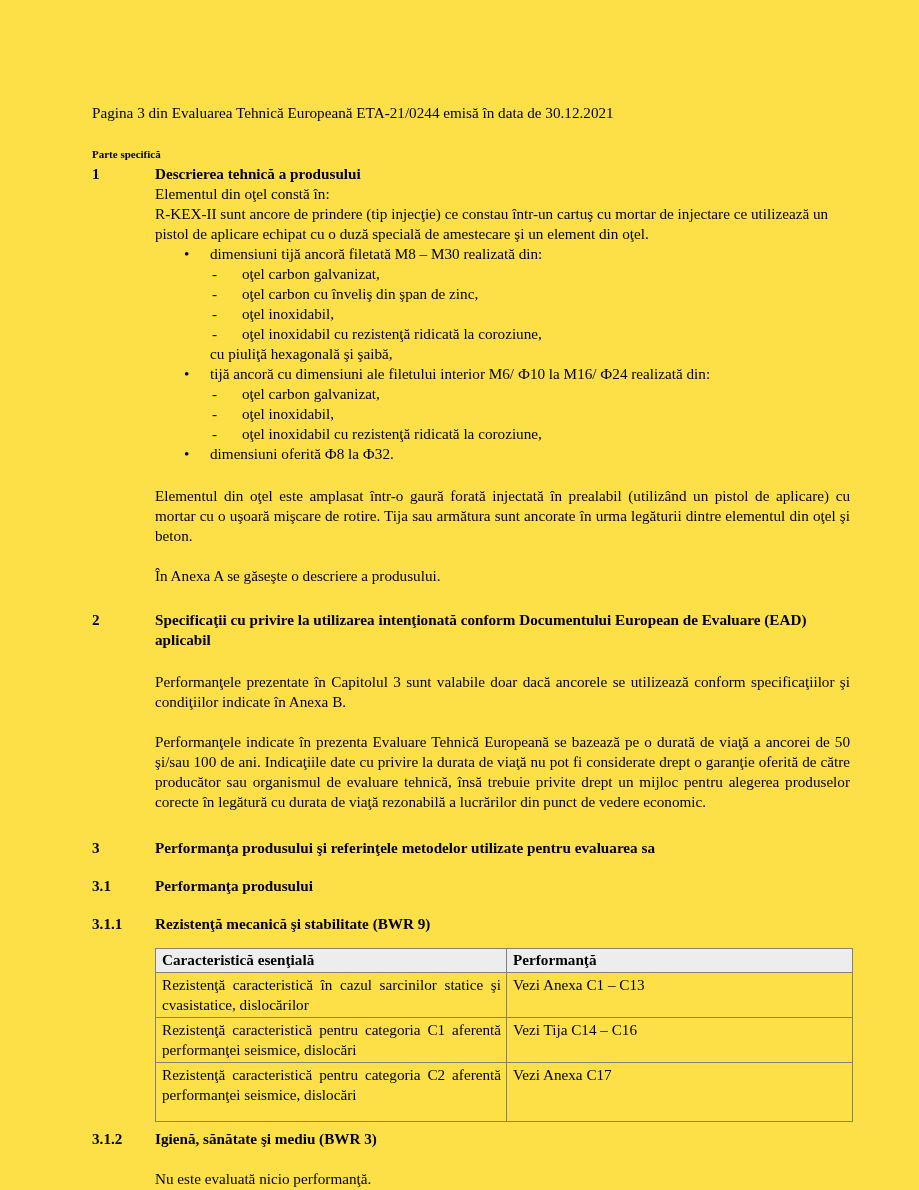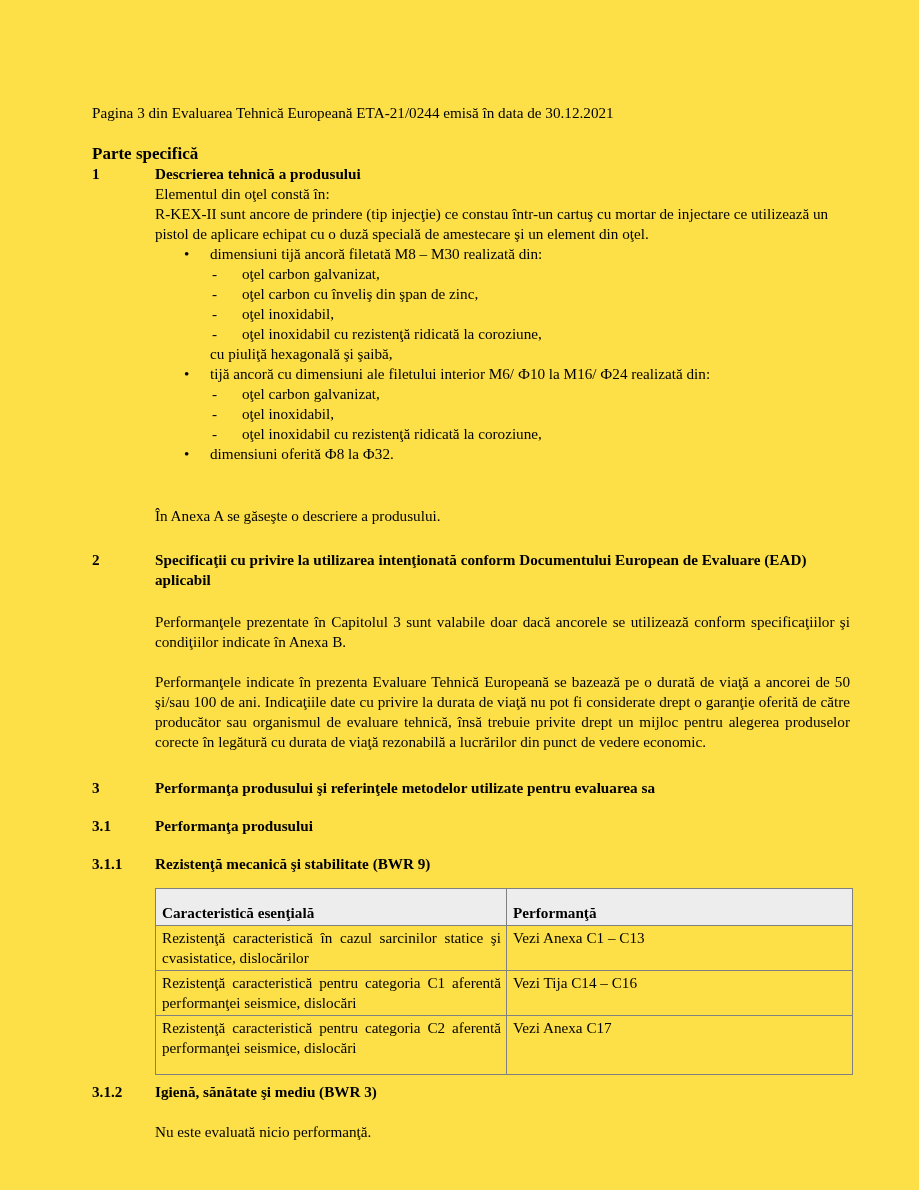--- a/index.html
+++ b/index.html
@@ -39,21 +39,21 @@
 
   
   .doc-header {
     font-size: 15.2px;
     line-height: 20px;
     margin: 0 0 21px 0;
   }
 
   
   .part-title {
-    font-size: 17px;
+    font-size: 11px;
     line-height: 20px;
     font-weight: bold;
     margin: 0;
   }
 
   
   .head-row {
     display: flex;
     align-items: flex-start;
     font-size: 15.2px;
@@ -128,21 +128,21 @@
     border: 1px solid #808080;
     padding: 2px 5px 2px 6px;
     vertical-align: top;
     text-align: justify;
     text-justify: inter-word;
   }
   table.perf th {
     background: #ededed;
     font-weight: bold;
     text-align: left;
-    padding-top: 14px;
+    padding-top: 1px;
     padding-bottom: 2px;
   }
   table.perf td.val {
     text-align: left;
   }
   table.perf tr.tall td { padding-bottom: 16px; }
 </style>
 </head>
 <body>
 
@@ -203,20 +203,21 @@
     </div>
 
     <div class="lvl1">
       <div class="marker">•</div>
       <div>dimensiuni oferită Ф8 la Ф32.</div>
     </div>
 
     <div class="sp-22"></div>
 
     <div class="body-indent">
+      <p class="para just">Elementul din oţel este amplasat într-o gaură forată injectată în prealabil (utilizând un pistol de aplicare) cu mortar cu o uşoară mişcare de rotire. Tija sau armătura sunt ancorate în urma legăturii dintre elementul din oţel şi beton.</p>
       <div class="sp-20"></div>
       <p class="para">În Anexa A se găseşte o descriere a produsului.</p>
     </div>
 
     <div class="sp-24"></div>
 
     <div class="head-row">
       <div class="head-num">2</div>
       <div class="head-text">Specificaţii cu privire la utilizarea intenţionată conform Documentului European de Evaluare (EAD) aplicabil</div>
     </div>

